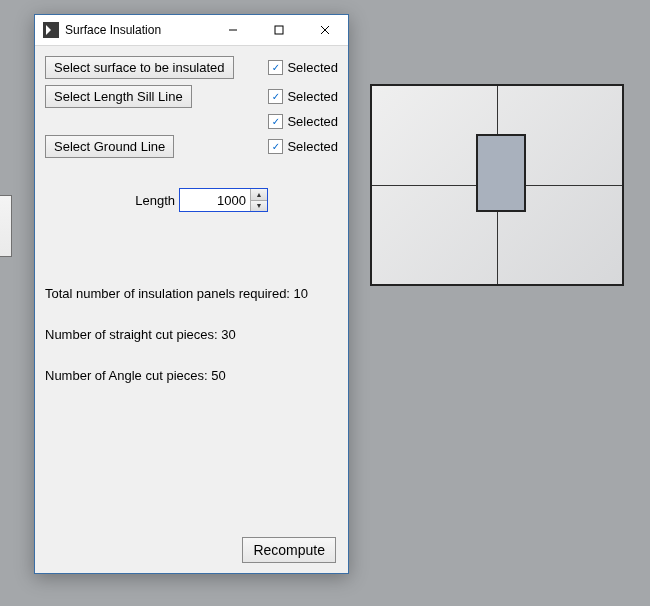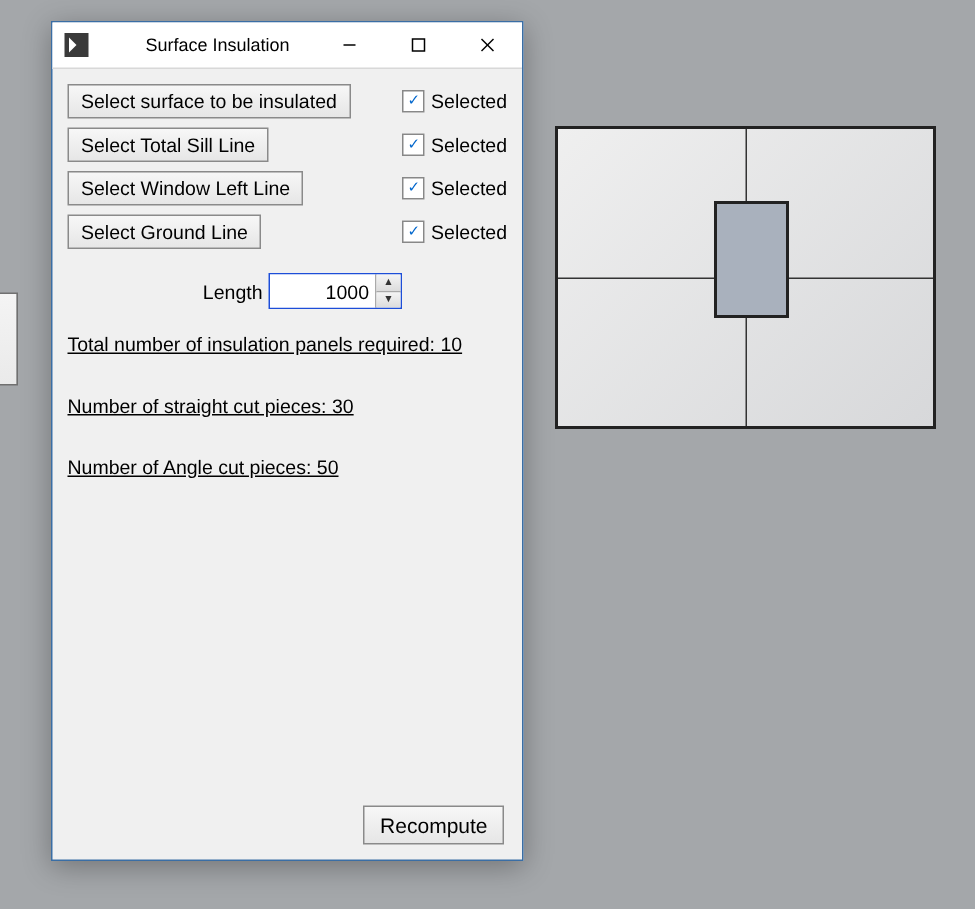--- a/index.html
+++ b/index.html
@@ -59,21 +59,20 @@
     position: absolute;
     left: 3px; top: 3px;
     border-left: 5px solid #fff;
     border-top: 5px solid transparent;
     border-bottom: 5px solid transparent;
   }
   .titlebar .title {
     flex: 1;
     font-size: 12px;
     color: #000;
-    margin-left: 32px;
   }
   .titlebar .winbtn {
     width: 46px;
     height: 30px;
     display: flex;
     align-items: center;
     justify-content: center;
     color: #000;
   }
   .titlebar .winbtn svg { width: 10px; height: 10px; }
@@ -113,21 +112,21 @@
     align-items: center;
     justify-content: center;
     font-size: 10px;
     color: #0066cc;
     line-height: 1;
   }
 
   .formrow {
     display: flex;
     align-items: center;
-    margin-top: 16px;
+    margin-top: 30px;
   }
   .formrow label {
     width: 130px;
     text-align: right;
     padding-right: 4px;
   }
   .spinner {
     display: flex;
     align-items: stretch;
     border: 1px solid #1d4ed8;
@@ -155,21 +154,21 @@
     display: flex;
     align-items: center;
     justify-content: center;
     font-size: 7px;
     line-height: 1;
     color: #333;
   }
   .spinner .arrows div:first-child { border-bottom: 1px solid #aaa; }
 
   .resultblock {
-    text-decoration: underline;
+    margin-top: 44px;
   }
   .resultblock div {
     margin-bottom: 26px;
   }
 
   .recompute {
     position: absolute;
     right: 12px;
     bottom: 10px;
     background: linear-gradient(#f7f7f7, #e6e6e6);
@@ -242,28 +241,27 @@
   <div class="client">
 
     <div class="row">
       <button class="btn">Select surface to be insulated</button>
       <span class="status">
         <span class="checkbox">✓</span>
         <span>Selected</span>
       </span>
     </div>
     <div class="row">
-      <button class="btn">Select Total Sill Line</button>
+      <button class="btn">Select Length Sill Line</button>
       <span class="status">
         <span class="checkbox">✓</span>
         <span>Selected</span>
       </span>
     </div>
     <div class="row">
-      <button class="btn">Select Window Left Line</button>
       <span class="status">
         <span class="checkbox">✓</span>
         <span>Selected</span>
       </span>
     </div>
     <div class="row">
       <button class="btn">Select Ground Line</button>
       <span class="status">
         <span class="checkbox">✓</span>
         <span>Selected</span>

